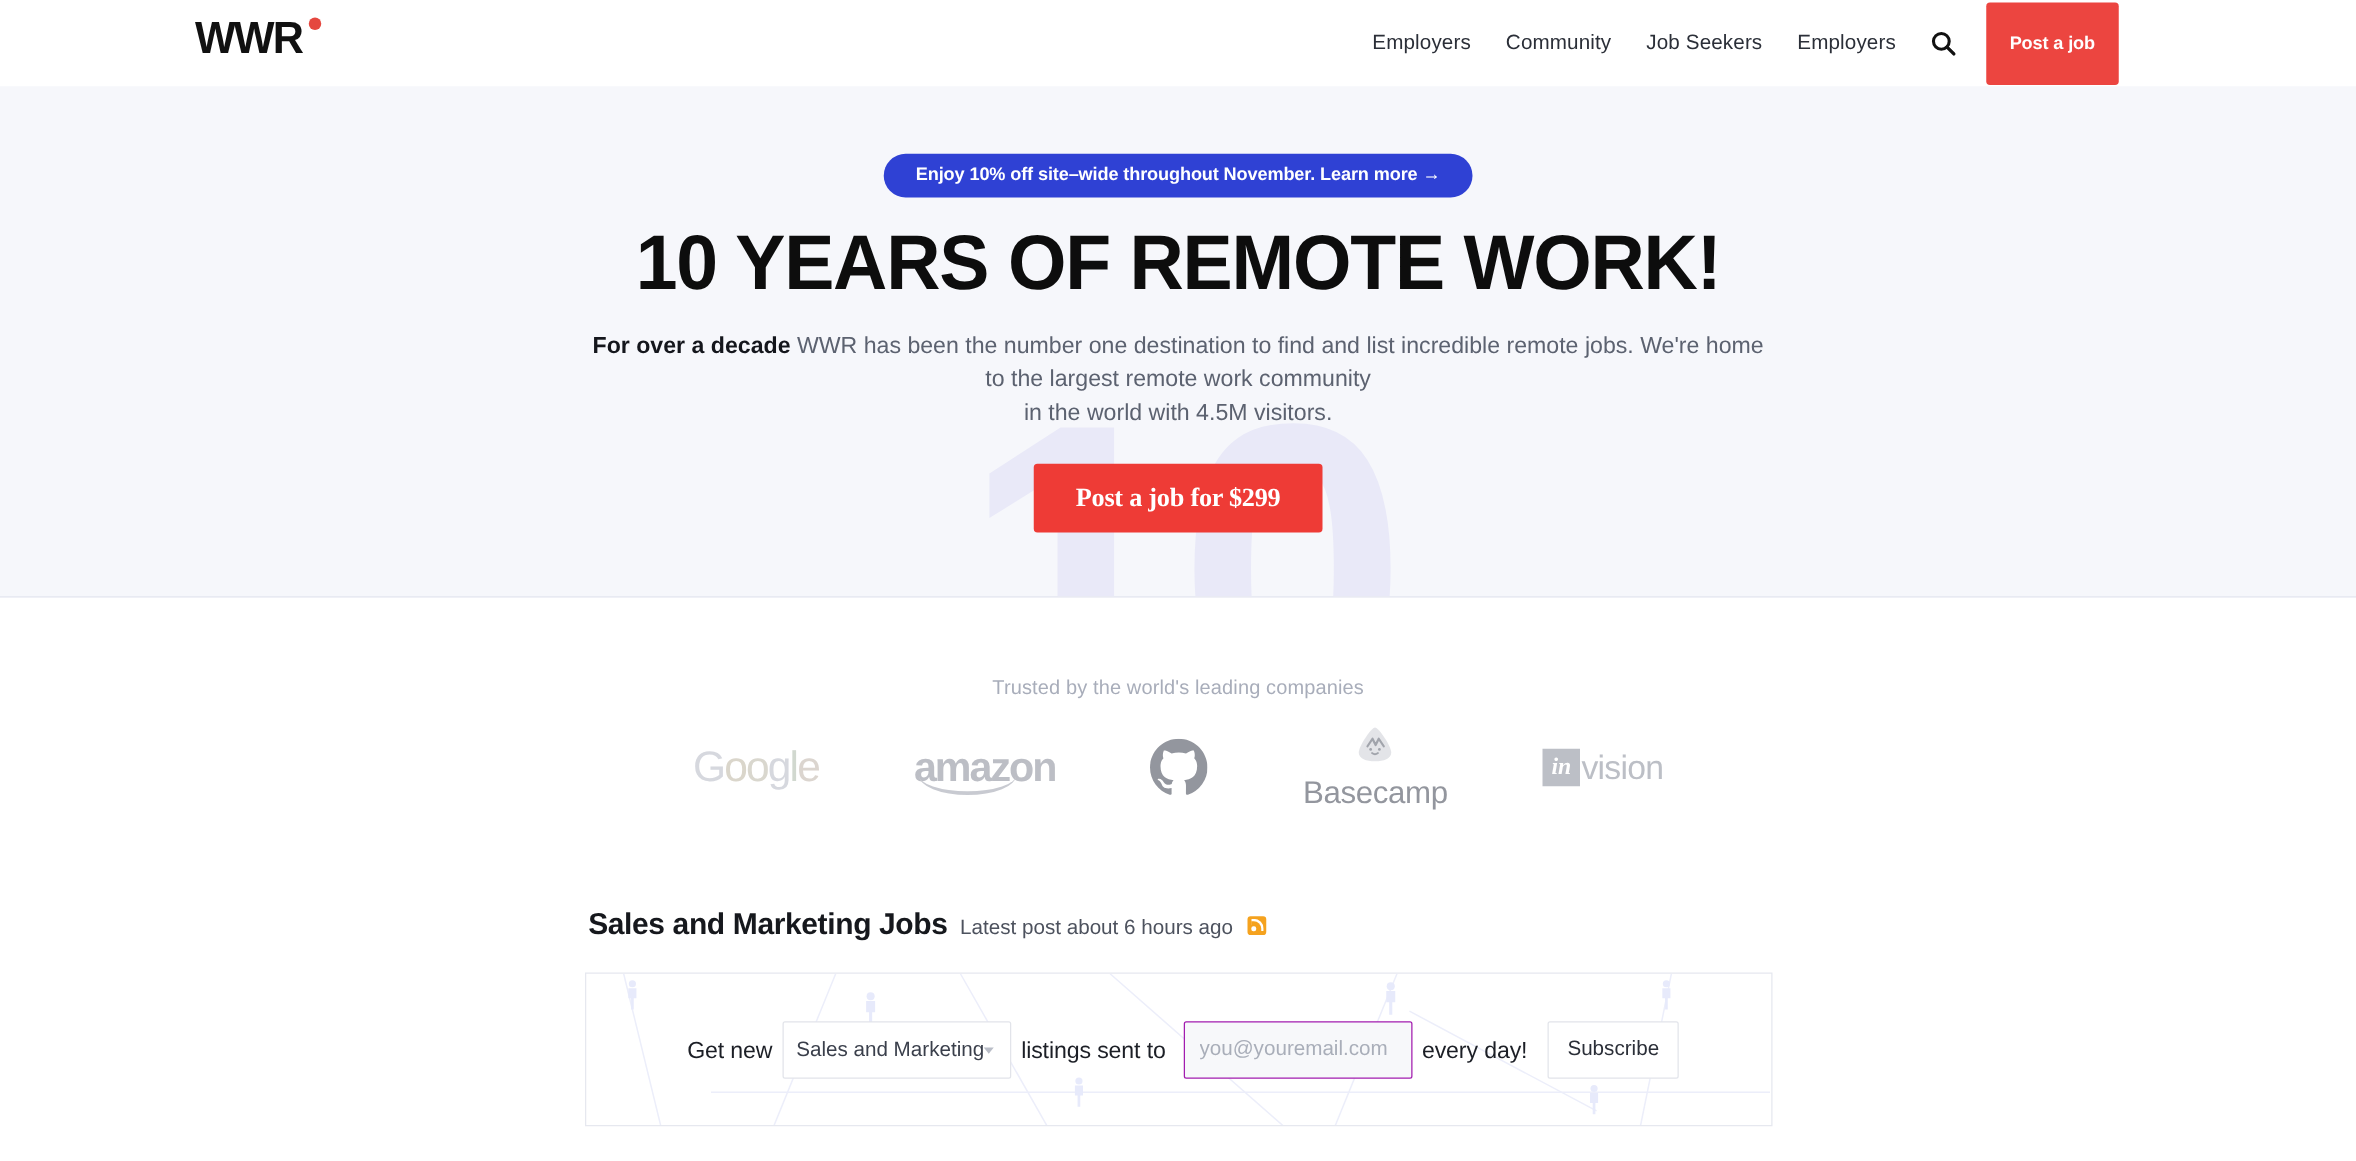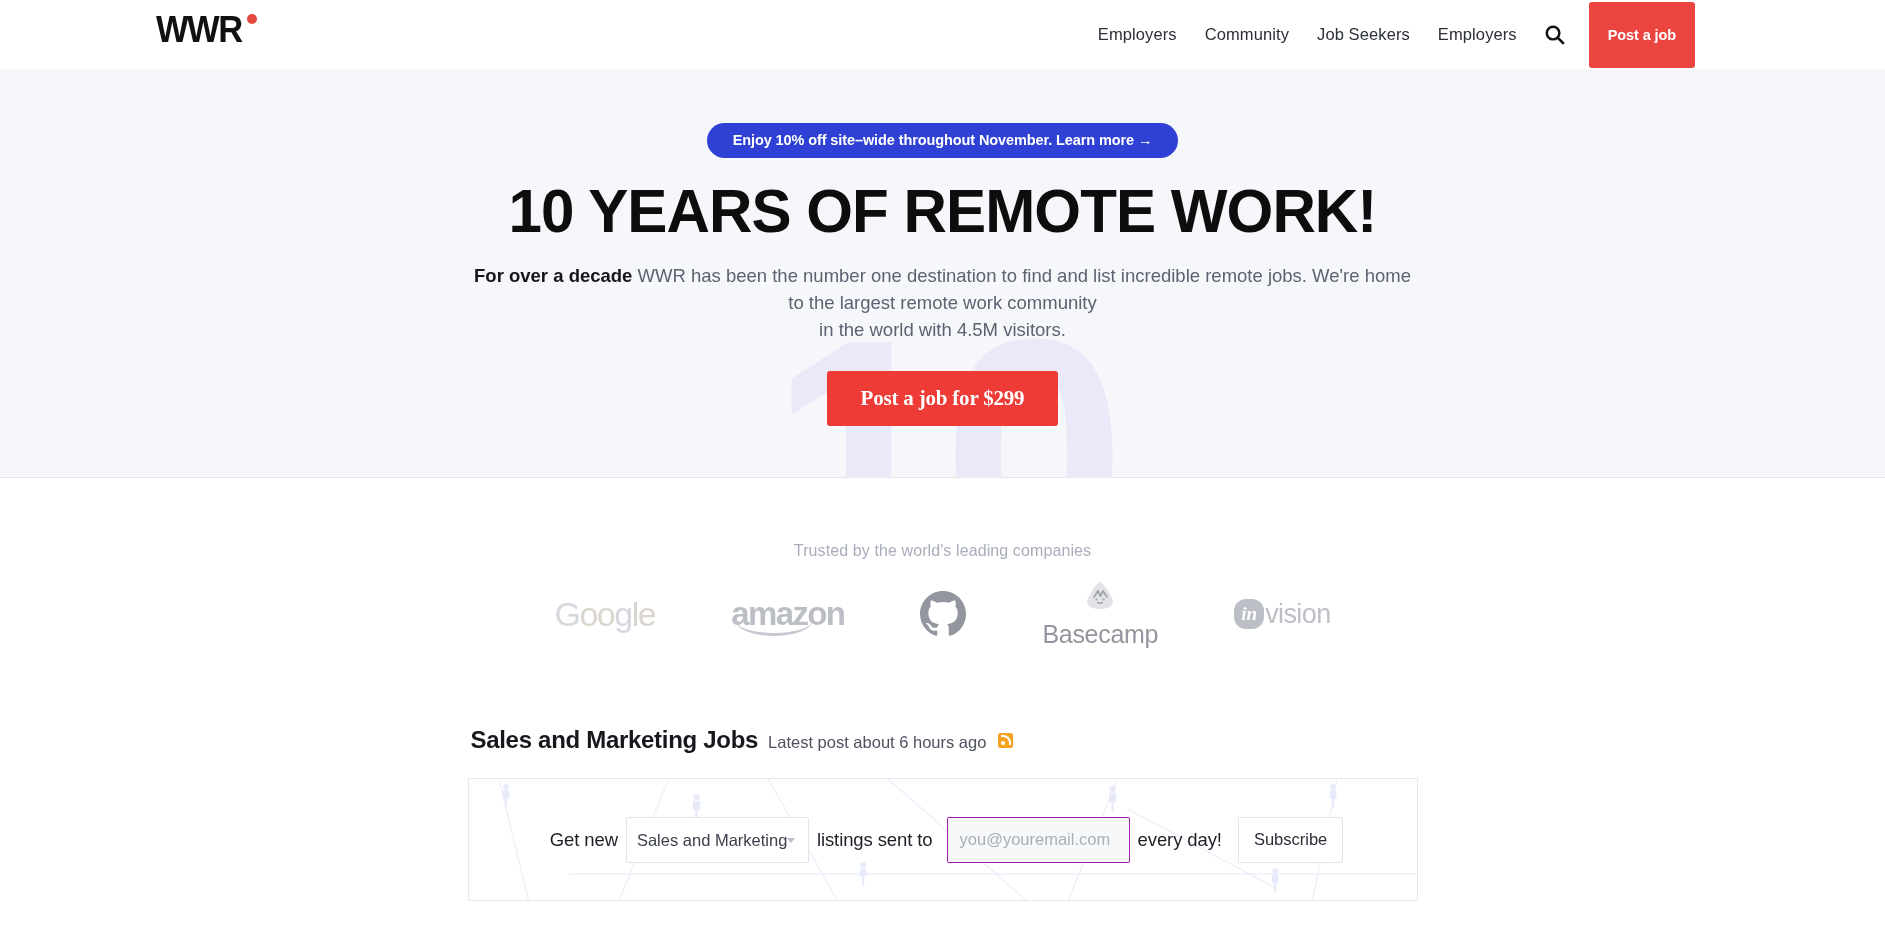--- a/index.html
+++ b/index.html
@@ -201,21 +201,21 @@
     border-bottom: 3.5px solid #c6c8cf;
     border-radius: 0 0 50% 50% / 0 0 100% 100%;
   }
   .basecamp-wrap { display: flex; align-items: center; gap: 9px; flex-direction: column; }
   .basecamp-name { color: #8e9199; font-size: 25px; font-weight: 400; letter-spacing: -0.3px; }
   .invision-wrap { display: flex; align-items: center; }
   .inv-badge {
     background: #b9bcc3; color: #ffffff;
     width: 30px; height: 30px;
     display: flex; align-items: center; justify-content: center;
-    border-radius: 12px;
+    border-radius: 0;
     font-style: italic; font-weight: 700; font-size: 19px;
     font-family: "Liberation Serif", serif;
   }
   .inv-name { color: #b9bcc3; font-size: 27px; letter-spacing: -0.6px; margin-left: 1px; }
 
   
   .jobs-section {
     width: 950px;
     margin: 16px auto;
     padding-top: 68px;

